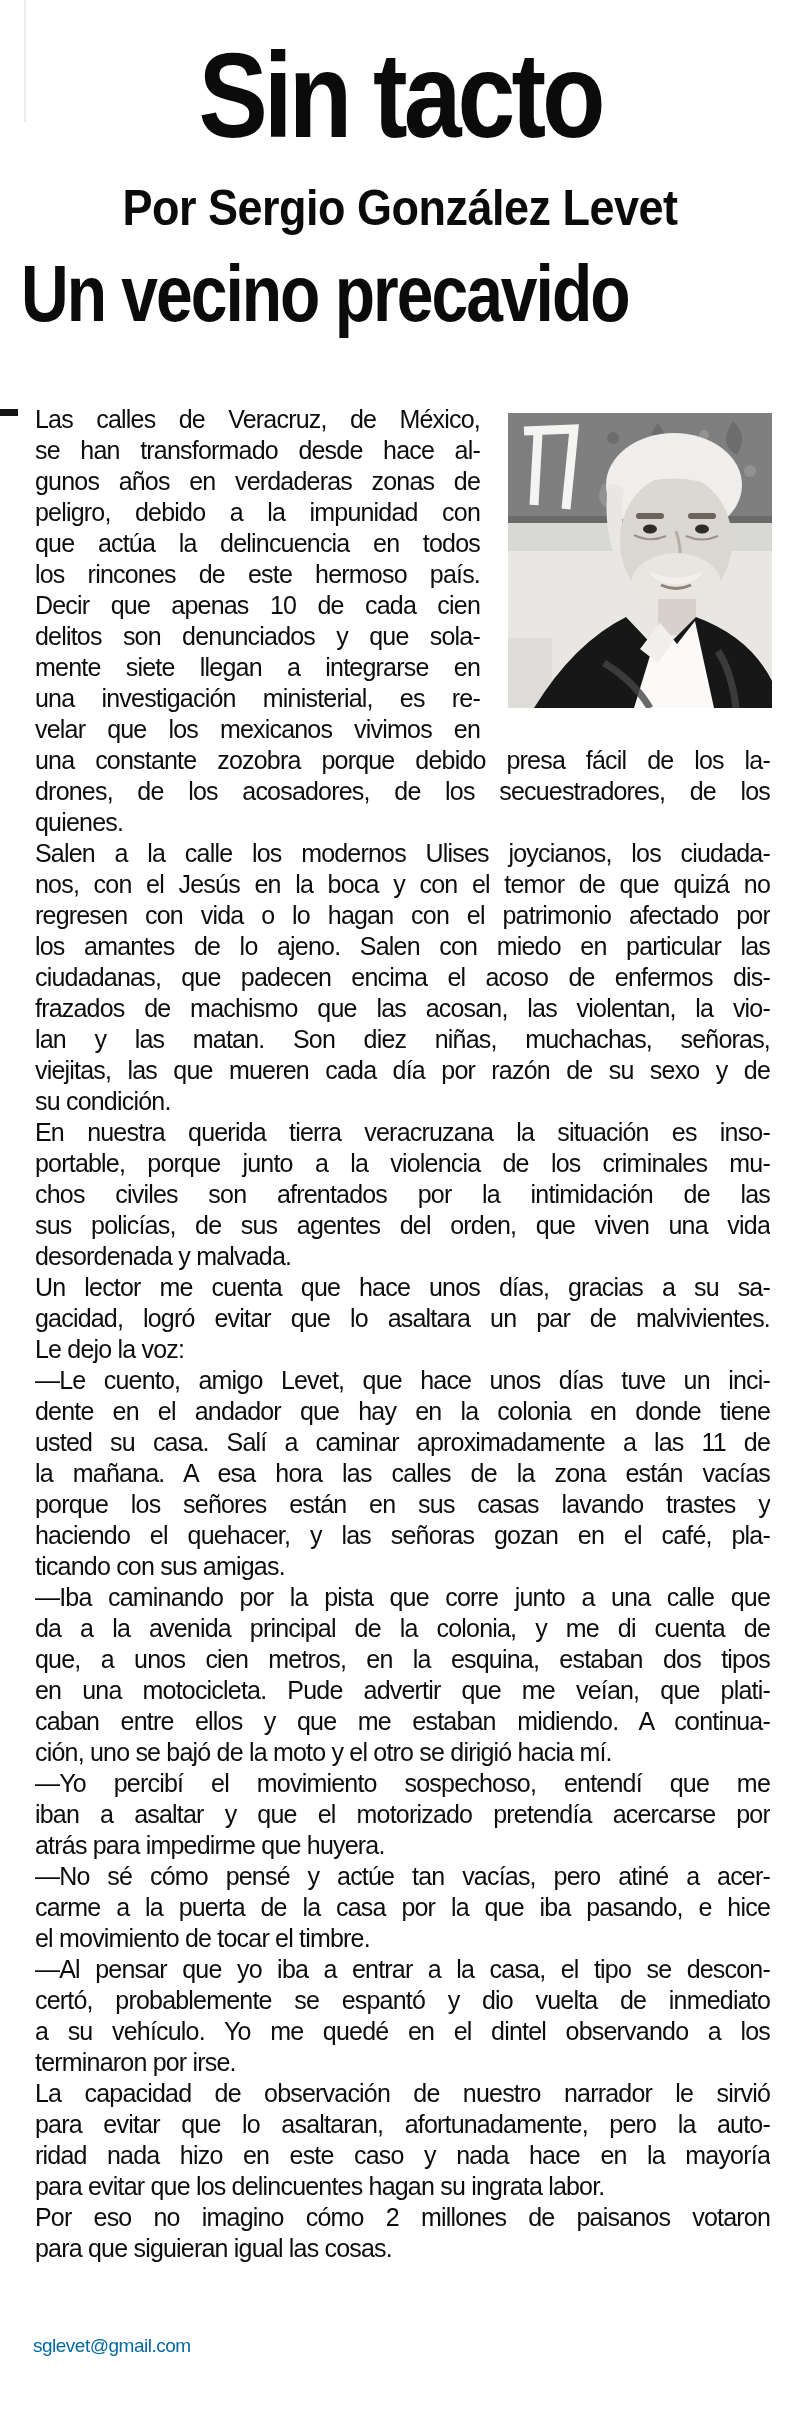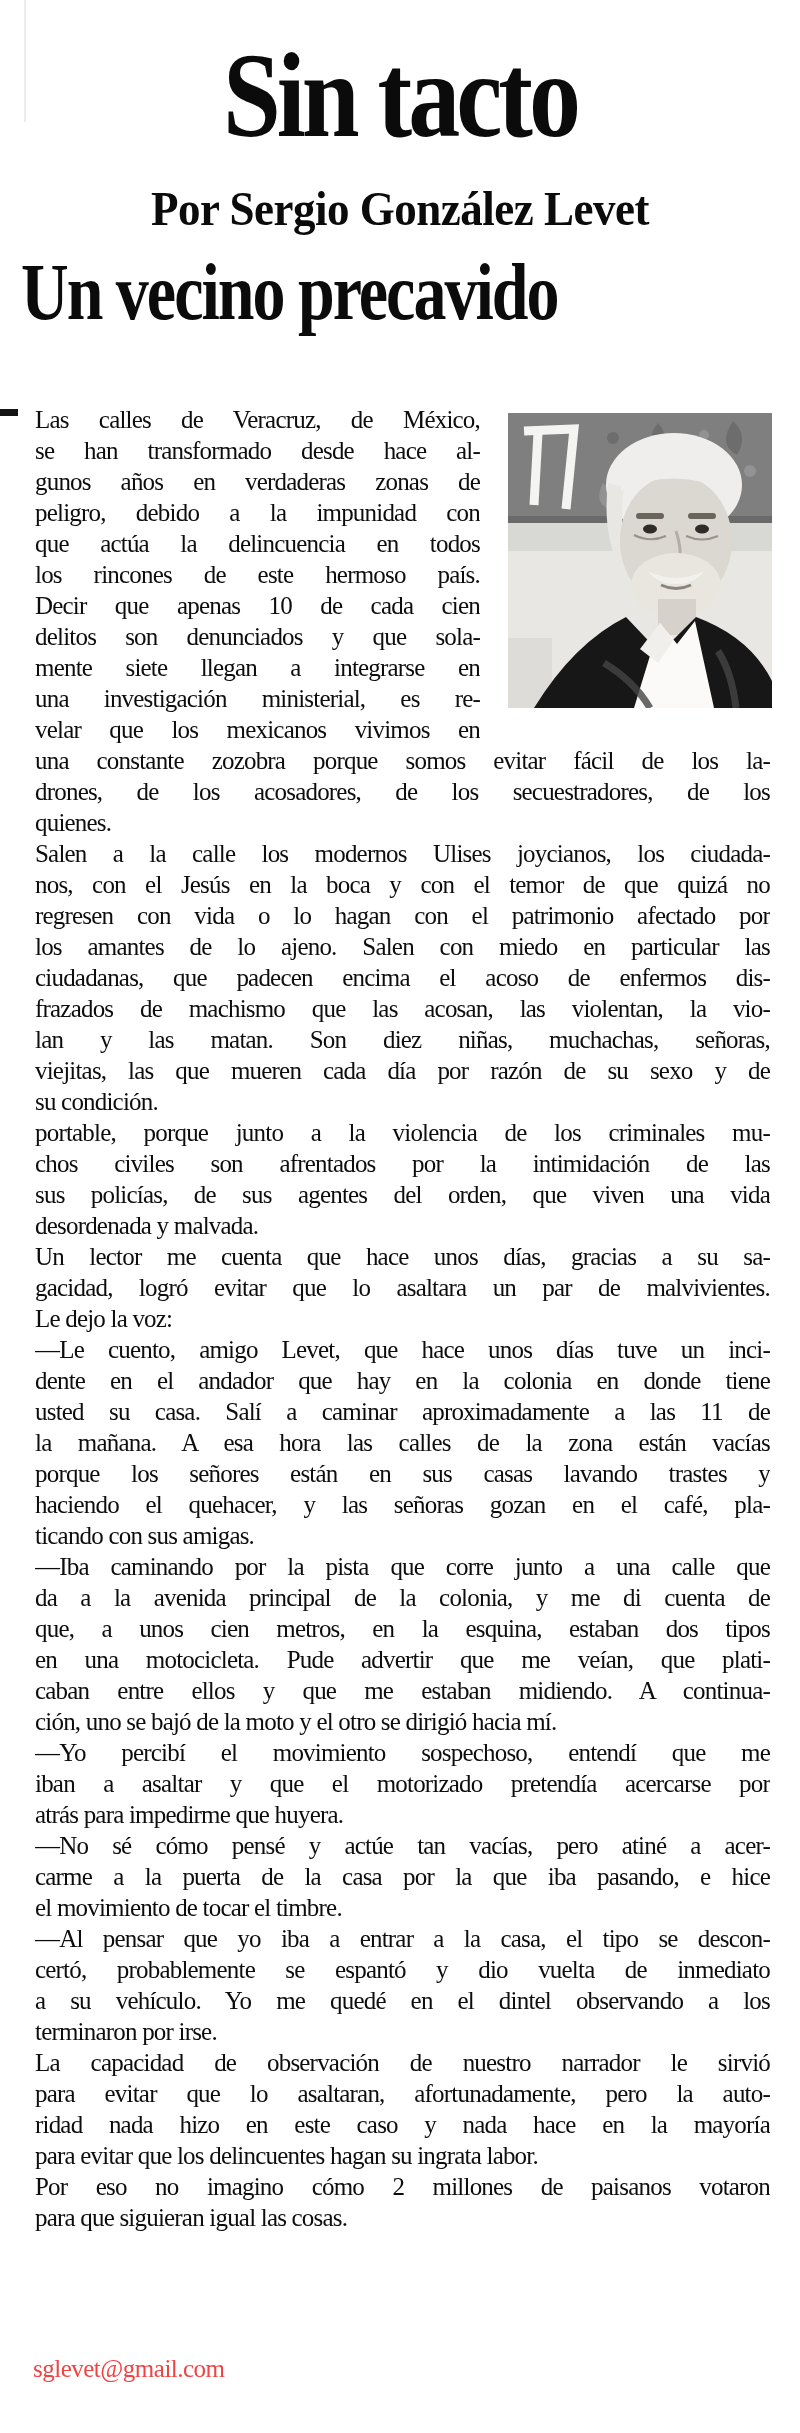--- a/index.html
+++ b/index.html
@@ -1,18 +1,18 @@
 <!DOCTYPE html>
 <html><head>
 <meta charset="utf-8">
 <style>
   html,body { margin:0; padding:0; background:#ffffff; }
   .page {
     position:relative; width:800px; height:2433px; background:#ffffff;
-    font-family:Liberation Serif, serif; color:#0d0d0d; overflow:hidden;
+    font-family:Liberation Sans, sans-serif; color:#0d0d0d; overflow:hidden;
   }
   .scan-line { position:absolute; left:24px; top:0; width:2px; height:122px; background:#ececec; }
   .title {
     position:absolute; top:30px; left:0; width:800px; margin:0; text-align:center;
     font-size:104px; line-height:112px; font-weight:bold; letter-spacing:-4px;
     transform:scaleY(1.16); transform-origin:center top; white-space:nowrap; color:#0b0b0b;
   }
   .byline {
     position:absolute; top:180px; left:0; width:800px; text-align:center;
     font-size:45px; line-height:52px; font-weight:bold; letter-spacing:-0.5px;
@@ -26,21 +26,21 @@
   .start-dash { position:absolute; left:0; top:409px; width:18px; height:7px; background:#141414; }
   .body { position:absolute; left:35px; top:404px; width:735px; }
   .photo { position:absolute; left:473px; top:9px; width:264px; height:295px; }
   .photo svg { display:block; }
   .ln {
     font-size:25px; line-height:31px; height:31px; overflow:hidden;
     letter-spacing:-0.8px; text-align:justify; text-align-last:justify;
   }
   .ln.last { text-align:left; text-align-last:left; }
   .ln.n { margin-right:290px; }
-  .email { position:absolute; left:33px; top:2335px; font-size:25px; letter-spacing:-0.5px; color:#ef4444;margin-top:20px; }
+  .email { position:absolute; left:33px; top:2335px; font-size:19px; letter-spacing:-0.5px; color:#0369a1; }
 </style>
 </head>
 <body>
 
 <div class="page">
 
   <div class="scan-line"></div>
 
   <h1 class="title">Sin tacto</h1>
 
@@ -106,32 +106,33 @@
         <div class="ln n">se han transformado desde hace al-</div>
         <div class="ln n">gunos años en verdaderas zonas de</div>
         <div class="ln n">peligro, debido a la impunidad con</div>
         <div class="ln n">que actúa la delincuencia en todos</div>
         <div class="ln n">los rincones de este hermoso país.</div>
         <div class="ln n">Decir que apenas 10 de cada cien</div>
         <div class="ln n">delitos son denunciados y que sola-</div>
         <div class="ln n">mente siete llegan a integrarse en</div>
         <div class="ln n">una investigación ministerial, es re-</div>
         <div class="ln n">velar que los mexicanos vivimos en</div>
-        <div class="ln">una constante zozobra porque somos evitar fácil de los la-</div>
+        <div class="ln">una constante zozobra porque debido presa fácil de los la-</div>
         <div class="ln">drones, de los acosadores, de los secuestradores, de los</div>
         <div class="ln last">quienes.</div>
         <div class="ln">Salen a la calle los modernos Ulises joycianos, los ciudada-</div>
         <div class="ln">nos, con el Jesús en la boca y con el temor de que quizá no</div>
         <div class="ln">regresen con vida o lo hagan con el patrimonio afectado por</div>
         <div class="ln">los amantes de lo ajeno. Salen con miedo en particular las</div>
         <div class="ln">ciudadanas, que padecen encima el acoso de enfermos dis-</div>
         <div class="ln">frazados de machismo que las acosan, las violentan, la vio-</div>
         <div class="ln">lan y las matan. Son diez niñas, muchachas, señoras,</div>
         <div class="ln">viejitas, las que mueren cada día por razón de su sexo y de</div>
         <div class="ln last">su condición.</div>
+        <div class="ln">En nuestra querida tierra veracruzana la situación es inso-</div>
         <div class="ln">portable, porque junto a la violencia de los criminales mu-</div>
         <div class="ln">chos civiles son afrentados por la intimidación de las</div>
         <div class="ln">sus policías, de sus agentes del orden, que viven una vida</div>
         <div class="ln last">desordenada y malvada.</div>
         <div class="ln">Un lector me cuenta que hace unos días, gracias a su sa-</div>
         <div class="ln">gacidad, logró evitar que lo asaltara un par de malvivientes.</div>
         <div class="ln last">Le dejo la voz:</div>
         <div class="ln">—Le cuento, amigo Levet, que hace unos días tuve un inci-</div>
         <div class="ln">dente en el andador que hay en la colonia en donde tiene</div>
         <div class="ln">usted su casa. Salí a caminar aproximadamente a las 11 de</div>

